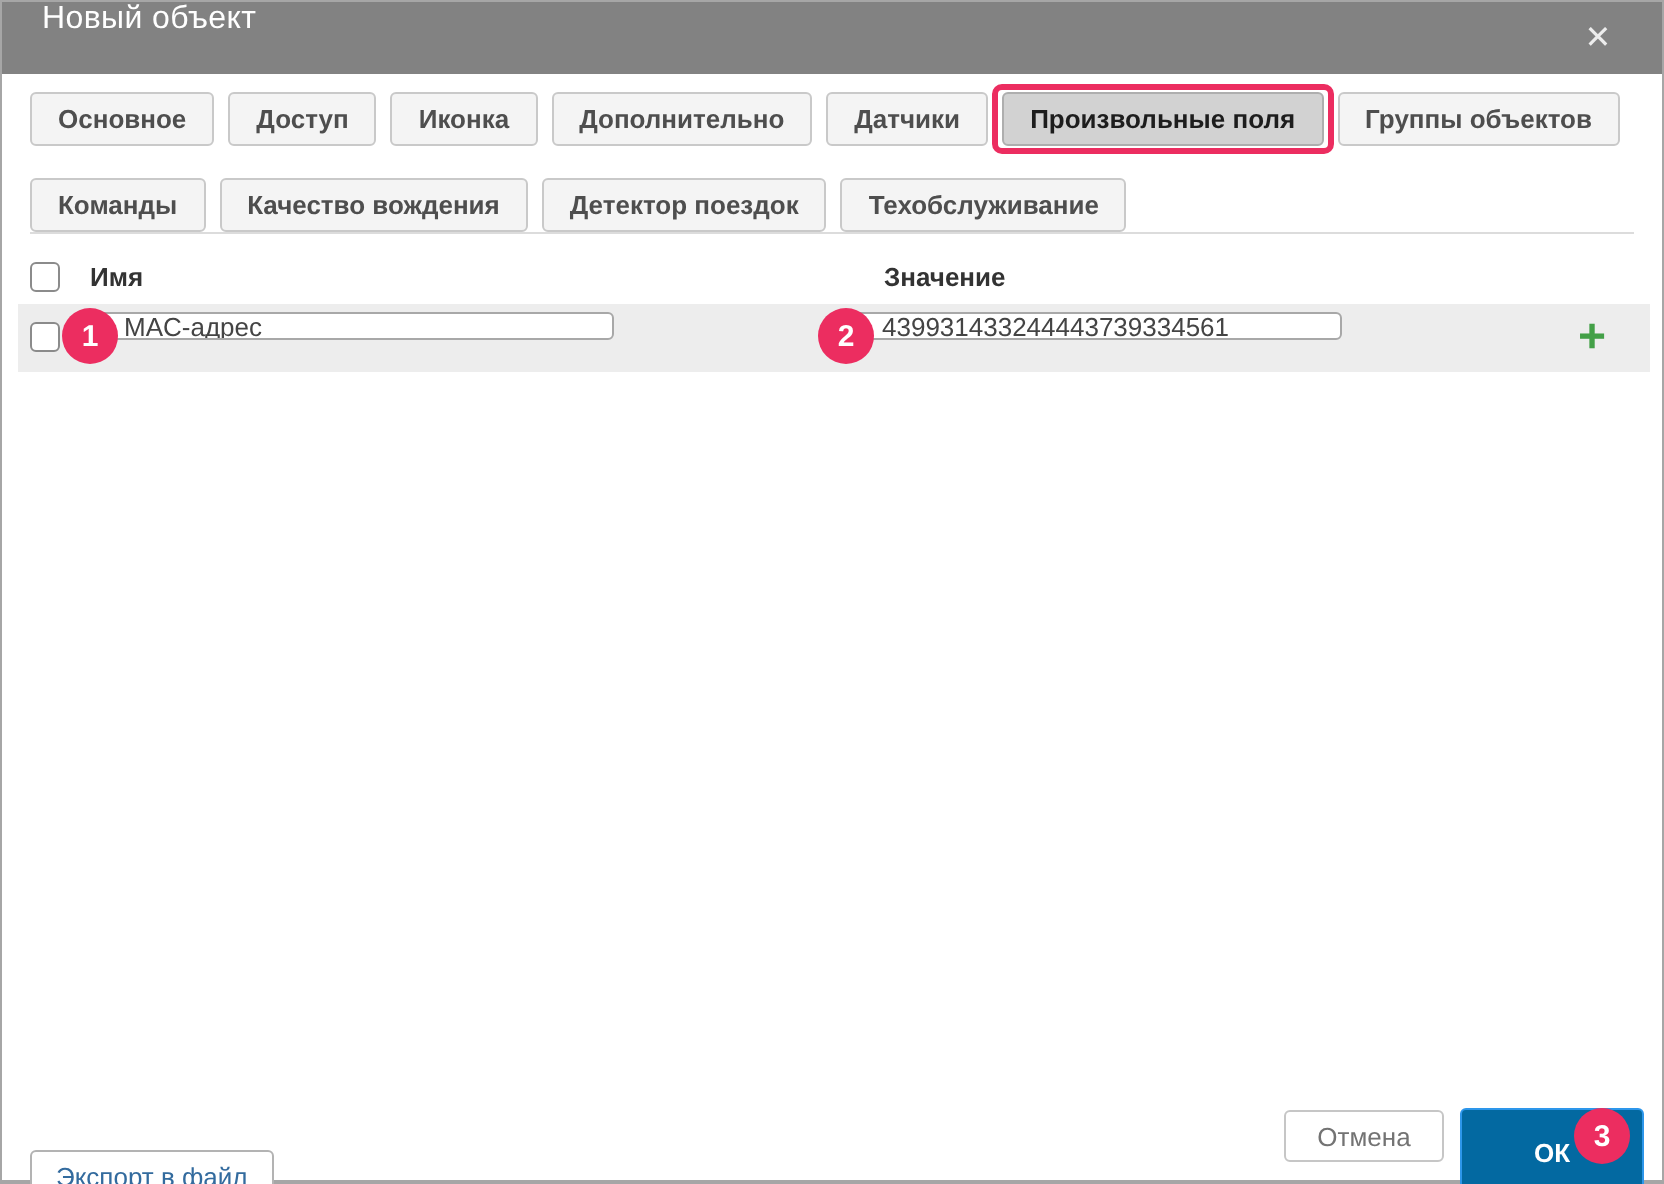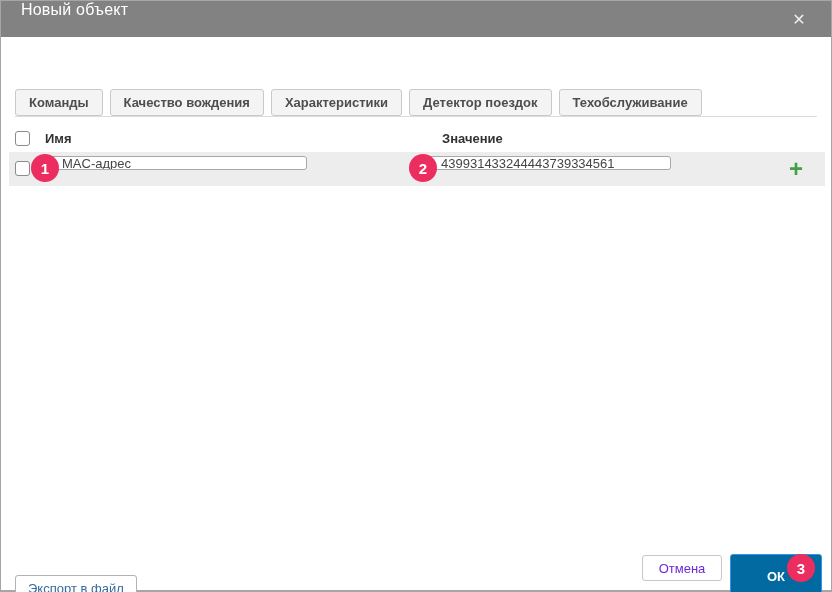--- a/index.html
+++ b/index.html
@@ -169,46 +169,57 @@
     left: 14px; top: 554px;
     padding: 0 12px;
     border: 1px solid #b3b3b3;
     color: #336b9e;
     margin-top: 20px;
   }
   .cancel-btn {
     left: 641px; top: 554px;
     width: 80px;
     border: 1px solid #c6c6c6;
-    color: #6d28d9;
+    color: #737373;
   }
   .ok-btn {
     left: 729px; top: 553px;
     width: 92px; height: 44px;
     background: #0369a1;
     border: 1px solid #2d96ea;
     color: #fff;
     font-weight: bold;
   }
 </style>
 </head>
 <body>
 
 <div class="dialog">
 
   <div class="titlebar">
     <span class="title">Новый объект</span>
     <span class="close-btn">✕</span>
   </div>
 
+  <div class="tabs-row r1">
+    <span class="tab">Основное</span>
+    <span class="tab">Доступ</span>
+    <span class="tab">Иконка</span>
+    <span class="tab">Дополнительно</span>
+    <span class="tab">Датчики</span>
+    <span class="tab active">
+      <span>Произвольные поля</span>
+      <span class="annotation-ring"></span>
+    </span>
+    <span class="tab">Группы объектов</span>
+  </div>
 
   <div class="tabs-row r2">
     <span class="tab">Команды</span>
     <span class="tab">Качество вождения</span>
-    <span class="tab">Характеристики</span>
     <span class="tab">Детектор поездок</span>
     <span class="tab">Техобслуживание</span>
   </div>
 
   <div class="separator"></div>
 
   <input type="checkbox" class="checkbox hdr-check" style="">
   <span class="col-hdr col-name-hdr">Имя</span>
   <span class="col-hdr col-value-hdr">Значение</span>
 

